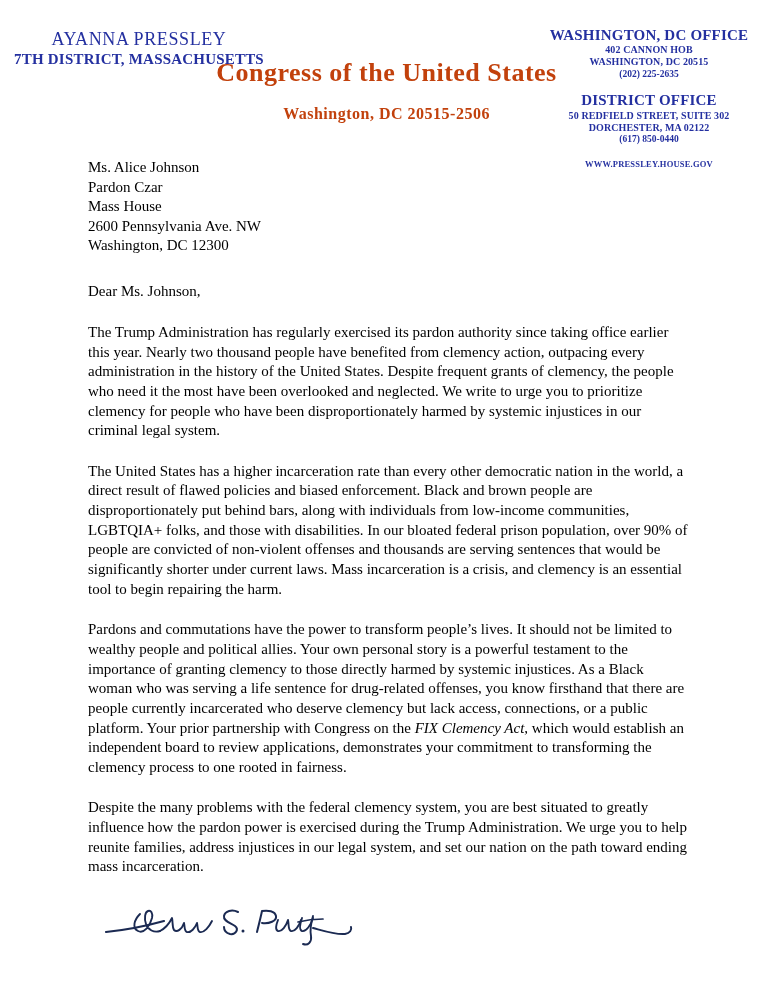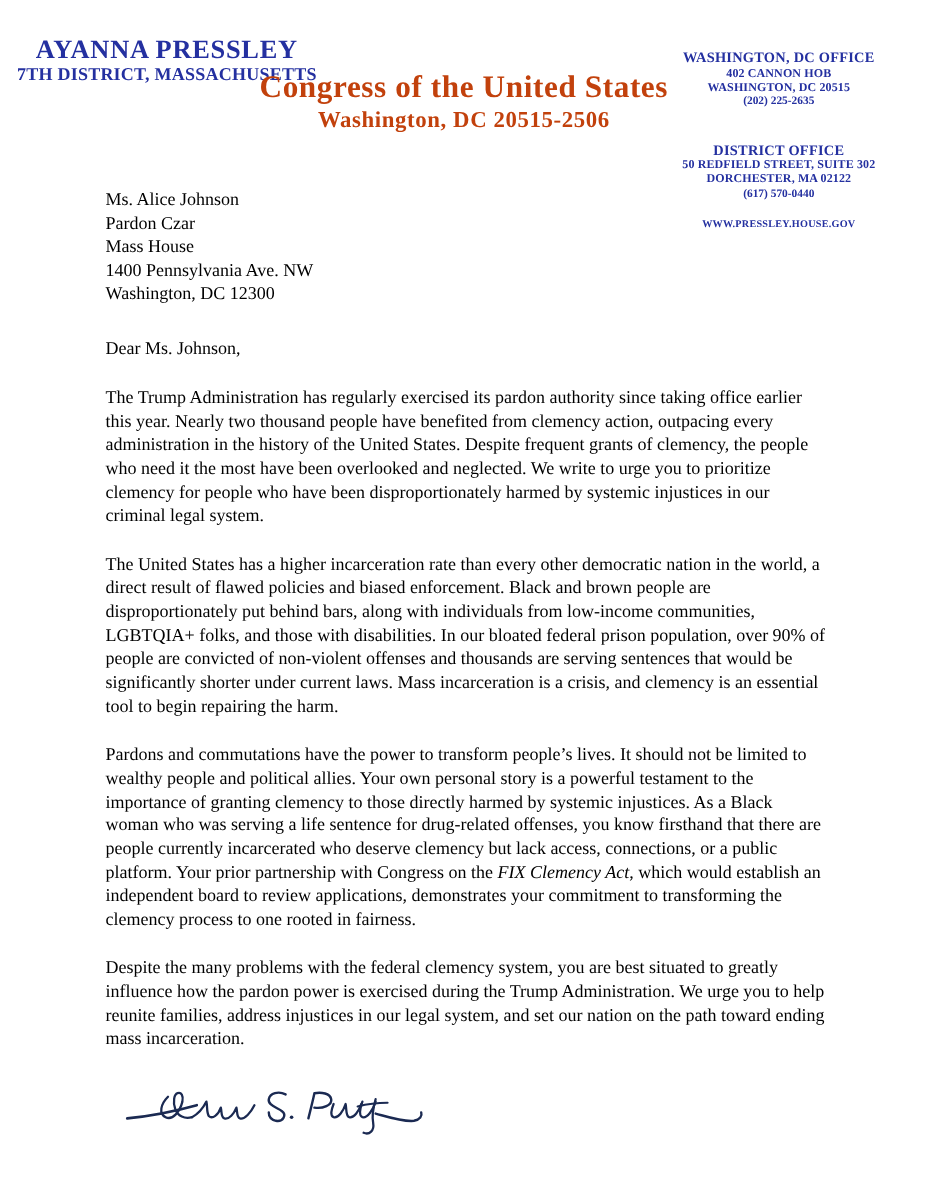--- a/index.html
+++ b/index.html
@@ -32,22 +32,22 @@
   .lh-left {
     position: absolute;
     left: 14px;
     top: 30px;
     text-align: center;
     width: 250px;
     color: #2430a0;
   }
   .member-name {
     font-family: "Liberation Serif", "DejaVu Serif", serif;
-    font-size: 22px;
-    font-weight: bold;
+    font-size: 18px;
+    font-weight: normal;
     letter-spacing: 0.6px;
     line-height: 1;
     white-space: nowrap;
   }
   .member-district {
     font-family: "Liberation Serif", "DejaVu Serif", serif;
     font-size: 15px;
     font-weight: bold;
     font-variant: small-caps;
     letter-spacing: 0.2px;
@@ -65,37 +65,36 @@
     color: #2430a0;
   }
   .blackletter {
     font-family: Liberation Serif, serif;
     font-weight: bold;
     color: #c2410c;
     letter-spacing: 0.5px;
   }
   .congress-line  { font-size: 26px; line-height: 1.15; }
   .house-line     { font-size: 19px; line-height: 1.35; margin-top: 2px; }
-  .washington-line{ font-size: 19px; line-height: 1.35; margin-top: 0; }
+  .washington-line{ font-size: 16px; line-height: 1.35; margin-top: 15px; }
 
   .lh-right {
     position: absolute;
     right: 24px;
     top: 26px;
     width: 200px;
     text-align: center;
     color: #2430a0;
     line-height: 1.22;
   }
   .office-title {
-    font-size: 12px;
+    font-size: 15px;
     font-weight: bold;
     letter-spacing: 0.2px;
     white-space: nowrap;
-    margin-top: 15px;
   }
   .office-line {
     font-size: 10px;
     font-weight: bold;
     font-variant: small-caps;
     letter-spacing: 0.1px;
     white-space: nowrap;
   }
   .office-phone {
     font-size: 9.5px;
@@ -172,34 +171,34 @@
       <div class="office-title">WASHINGTON, DC OFFICE</div>
       <div class="office-line">402 CANNON HOB</div>
       <div class="office-line">WASHINGTON, DC 20515</div>
       <div class="office-phone">(202) 225-2635</div>
 
       <div class="office-gap"></div>
 
       <div class="office-title">DISTRICT OFFICE</div>
       <div class="office-line">50 REDFIELD STREET, SUITE 302</div>
       <div class="office-line">DORCHESTER, MA 02122</div>
-      <div class="office-phone">(617) 570-0440</div>
+      <div class="office-phone">(617) 850-0440</div>
 
       <div class="office-web">WWW.PRESSLEY.HOUSE.GOV</div>
     </div>
   </div>
 
   <div class="letter-body">
 
 
     <div class="address-block">
       <div>Ms. Alice Johnson</div>
       <div>Pardon Czar</div>
       <div>Mass House</div>
-      <div>1400 Pennsylvania Ave. NW</div>
+      <div>2600 Pennsylvania Ave. NW</div>
       <div>Washington, DC 12300</div>
     </div>
 
     <div class="salutation">Dear Ms. Johnson,</div>
 
     <p class="para">The Trump Administration has regularly exercised its pardon authority since taking office earlier this year. Nearly two thousand people have benefited from clemency action, outpacing every administration in the history of the United States. Despite frequent grants of clemency, the people who need it the most have been overlooked and neglected. We write to urge you to prioritize clemency for people who have been disproportionately harmed by systemic injustices in our criminal legal system.</p>
 
     <p class="para">The United States has a higher incarceration rate than every other democratic nation in the world, a direct result of flawed policies and biased enforcement. Black and brown people are disproportionately put behind bars, along with individuals from low-income communities, LGBTQIA+ folks, and those with disabilities. In our bloated federal prison population, over 90% of people are convicted of non-violent offenses and thousands are serving sentences that would be significantly shorter under current laws. Mass incarceration is a crisis, and clemency is an essential tool to begin repairing the harm.</p>
 
     <p class="para"><span>Pardons and commutations have the power to transform people’s lives. It should not be limited to wealthy people and political allies. Your own personal story is a powerful testament to the importance of granting clemency to those directly harmed by systemic injustices. As a Black woman who was serving a life sentence for drug-related offenses, you know firsthand that there are people currently incarcerated who deserve clemency but lack access, connections, or a public platform. Your prior partnership with Congress on the </span><em>FIX Clemency Act</em><span>, which would establish an independent board to review applications, demonstrates your commitment to transforming the clemency process to one rooted in fairness.</span></p>

